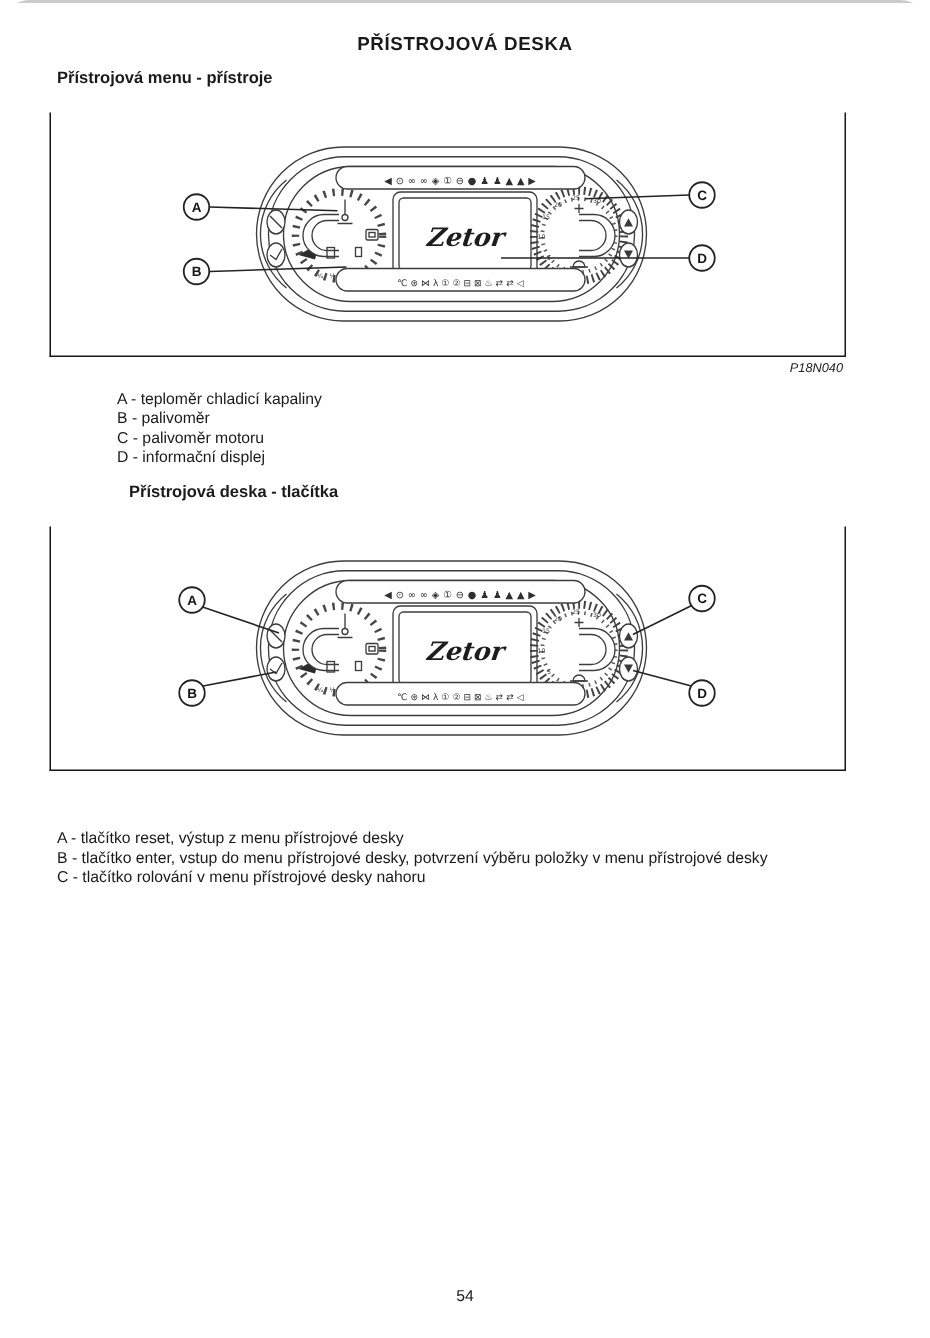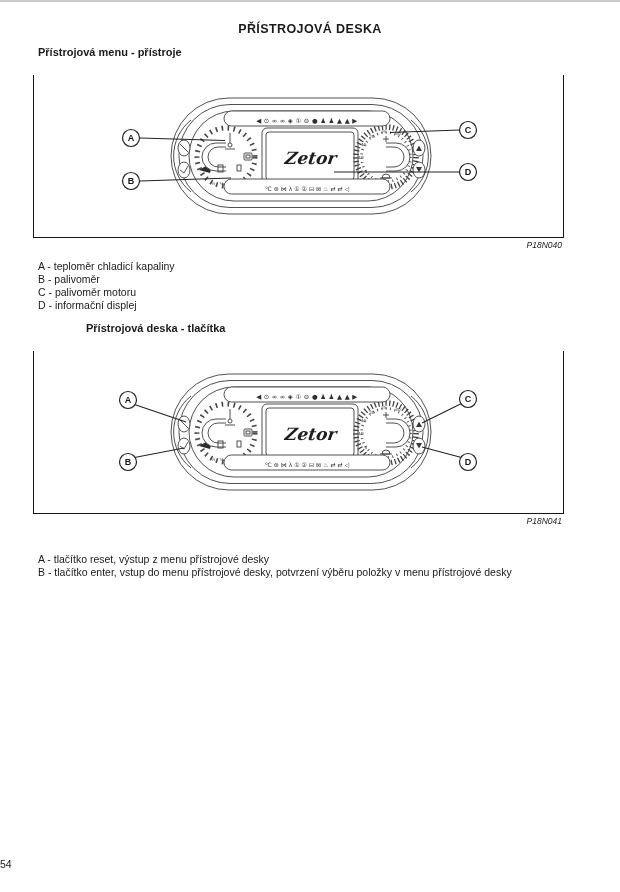--- a/index.html
+++ b/index.html
@@ -1,28 +1,28 @@
 <!DOCTYPE html>
 <html><head>
 <meta charset="utf-8">
 <style>
   html,body{margin:0;padding:0;background:#ffffff;}
   .page{position:relative;width:620px;height:892px;background:#ffffff;overflow:hidden;
-        font-family:"Liberation Sans", sans-serif;color:#1a1a1a;}
+        font-family:"Liberation Sans", sans-serif;color:#1a1a1a;border-radius:20px;}
   .page-edge{position:absolute;top:0;left:0;width:620px;height:2px;background:#cbcbcb;}
   .doc-title{position:absolute;top:22px;left:0;width:620px;text-align:center;
              font-size:12.5px;font-weight:bold;letter-spacing:.4px;}
   .sec-heading{position:absolute;left:38px;font-size:11px;font-weight:bold;}
   .fig-box{position:absolute;left:33px;width:529px;height:162px;
            border-left:1px solid #161616;border-right:1px solid #161616;border-bottom:1px solid #161616;}
   .fig-caption{position:absolute;left:33px;width:529px;text-align:right;
                font-size:8.5px;font-style:italic;color:#222;}
   .legend{position:absolute;left:38px;font-size:10.5px;line-height:13px;}
   .legend div{white-space:nowrap;}
-  .page-num{position:absolute;top:858px;left:0;width:620px;font-size:10.5px;}
+  .page-num{position:absolute;top:858px;left:0;width:620px;text-align:center;font-size:10.5px;}
   svg{display:block;}
   .ln{stroke:#3d3d3d;stroke-width:0.9;fill:none;}
   .lnw{stroke:#3d3d3d;stroke-width:0.9;fill:#ffffff;}
   .callout-line{stroke:#232323;stroke-width:1.1;fill:none;}
   .callout-circle{stroke:#232323;stroke-width:1.2;fill:#ffffff;}
   .callout-letter{font-family:"Liberation Sans",sans-serif;font-size:9px;font-weight:bold;
                   fill:#161616;text-anchor:middle;}
   .tiny-num{font-family:"DejaVu Sans",sans-serif;font-size:4.2px;fill:#333;text-anchor:middle;}
   .strip-txt{font-family:"DejaVu Sans",sans-serif;fill:#2e2e2e;text-anchor:middle;}
   .brand{font-family:"DejaVu Serif",serif;font-size:17px;font-weight:bold;font-style:italic;
@@ -149,21 +149,21 @@
       <g>
         <line class="callout-line" x1="425.5" y1="97" x2="300" y2="97"></line>
         <circle class="callout-circle" cx="434" cy="97" r="8.5"></circle>
         <text class="callout-letter" x="434" y="100.2">D</text>
       </g>
     </svg>
   </div>
 
   <div class="fig-caption" style="top:240px;">P18N040</div>
 
-  <div class="legend" style="top:260px;">
+  <div class="legend" style="top:260px;margin-left:40px;">
     <div>A - teploměr chladicí kapaliny</div>
     <div>B - palivoměr</div>
     <div>C - palivoměr motoru</div>
     <div>D - informační displej</div>
   </div>
 
   <div class="sec-heading" style="top:322px;margin-left:48px;">Přístrojová deska - tlačítka</div>
 
   <div class="fig-box" style="top:351px;">
     <svg width="529" height="162" viewBox="0 0 529 162">
@@ -185,22 +185,22 @@
         <text class="callout-letter" x="434" y="51.2">C</text>
       </g>
       <g>
         <line class="callout-line" x1="427.5" y1="106.5" x2="388" y2="96"></line>
         <circle class="callout-circle" cx="434" cy="111" r="8.5"></circle>
         <text class="callout-letter" x="434" y="114.2">D</text>
       </g>
     </svg>
   </div>
 
-  <div class="fig-caption" style="top:516px;">P18N041</div>
 
   <div class="legend" style="top:553px;">
     <div>A - tlačítko reset, výstup z menu přístrojové desky</div>
     <div>B - tlačítko enter, vstup do menu přístrojové desky, potvrzení výběru položky v menu přístrojové desky</div>
+    <div>C - tlačítko rolování v menu přístrojové desky nahoru</div>
   </div>
 
   <div class="page-num">54</div>
 
 </div>
 
 </body></html>

